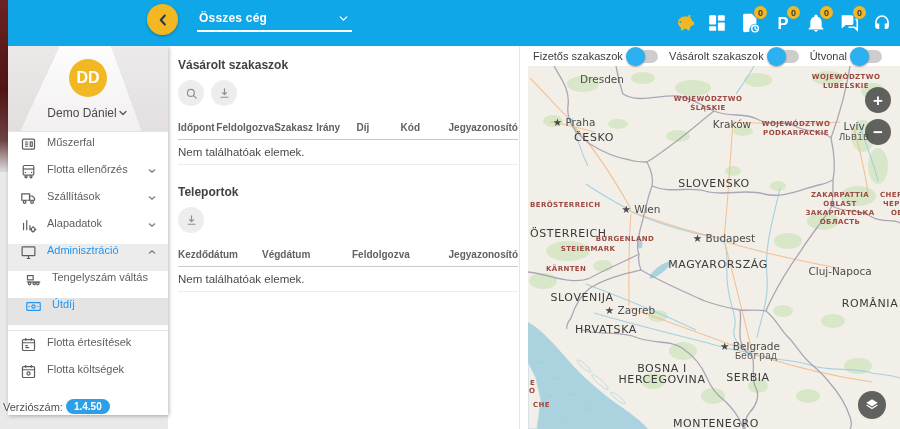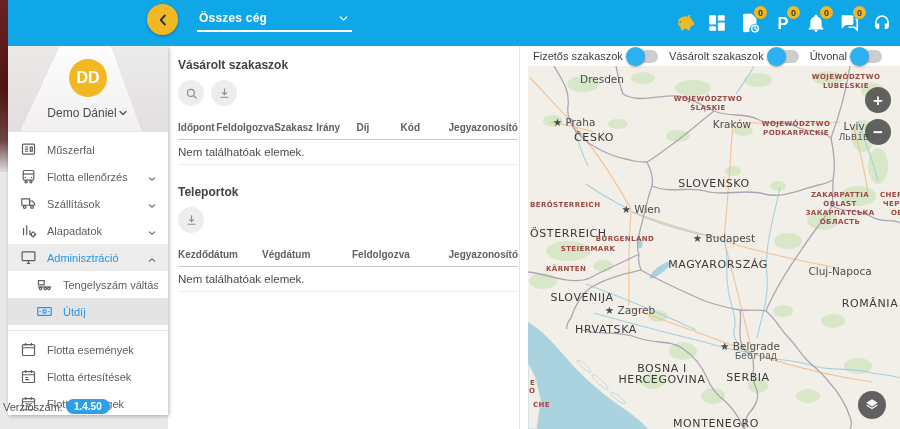--- a/index.html
+++ b/index.html
@@ -33,25 +33,25 @@
     background:linear-gradient(115deg,rgba(175,160,160,.22) 0 26%,rgba(0,0,0,0) 26%),
                linear-gradient(250deg,rgba(160,150,160,.18) 0 30%,rgba(0,0,0,0) 30%),
                linear-gradient(180deg,#fdfdfd,#f2efef);
     border-bottom:1px solid #e4e4e4}
   .avatar{position:absolute;left:61px;top:13px;width:38px;height:38px;border-radius:50%;background:#f2b824;
     color:#fff;font-size:16px;font-weight:bold;display:flex;align-items:center;justify-content:center;cursor:pointer}
   .username{position:absolute;left:0;right:0;top:60px;display:flex;align-items:center;justify-content:center;
     font-size:12px;color:#4a4a4a;cursor:pointer}
   .username svg{width:12px;height:12px;color:#555}
   .menu{padding-top:4px}
-  .mrow{display:flex;align-items:center;height:27px;padding:0 10px 0 12px;gap:10px;color:#5d5d5d;cursor:pointer}
+  .mrow{display:flex;height:27px;padding:0 10px 0 12px;gap:10px;color:#5d5d5d;cursor:pointer}
   .mrow .mic,.mrow .mic svg{width:17px;height:17px;flex:0 0 auto;display:block}
   .mrow .mlabel{font-size:11px;flex:1;white-space:nowrap;overflow:hidden}
   .mrow .mchev,.mrow .mchev svg{width:12px;height:12px;color:#7a7a7a}
-  .mrow.sub{padding-left:28px}
+  .mrow.sub{padding-left:17px}
   .mrow.active{background:#ececec}
   .mrow.active .mlabel{color:#2196f3}
   .mrow.selected{background:#e4e4e4}
   .mrow.selected .mlabel,.mrow.selected .mic{color:#2196f3}
   .menu-div{height:1px;background:#e2e2e2;margin:5px 0}
   .version{position:absolute;left:3px;top:399px;display:flex;align-items:center;gap:3px;z-index:8;
     font-size:11px;color:#4f4f4f;text-shadow:0 0 3px #fff}
   .version .pill{background:#2b9fe8;color:#fff;font-size:10px;font-weight:bold;border-radius:9px;
     padding:2px 8px;text-shadow:none;cursor:default}
 
@@ -266,29 +266,20 @@
         <span class="ic mic">
           <svg viewBox="0 0 24 24" fill="none" stroke="currentColor" stroke-width="1.7">
             <rect x="2.5" y="6.5" width="19" height="11" rx="1"></rect>
             <circle cx="12" cy="12" r="2.4"></circle>
             <path d="M5.8 12h.01M18.2 12h.01" stroke-linecap="round" stroke-width="2"></path>
           </svg>
         </span>
         <span class="mlabel">Útdíj</span>
       </div>
       <div class="menu-div"></div>
-      <div class="mrow">
-        <span class="ic mic">
-          <svg viewBox="0 0 24 24" fill="none" stroke="currentColor" stroke-width="1.7">
-            <rect x="3.5" y="5" width="17" height="15.5" rx="1.5"></rect>
-            <path d="M3.5 9.5h17M8 2.8v4M16 2.8v4"></path>
-          </svg>
-        </span>
-        <span class="mlabel">Flotta események</span>
-      </div>
       <div class="mrow">
         <span class="ic mic">
           <svg viewBox="0 0 24 24" fill="none" stroke="currentColor" stroke-width="1.7">
             <rect x="3.5" y="5" width="17" height="15.5" rx="1.5"></rect>
             <path d="M3.5 9.5h17M8 2.8v4M16 2.8v4M7.5 13.5h3.5M7.5 16.5h5.5"></path>
           </svg>
         </span>
         <span class="mlabel">Flotta értesítések</span>
       </div>
       <div class="mrow">

